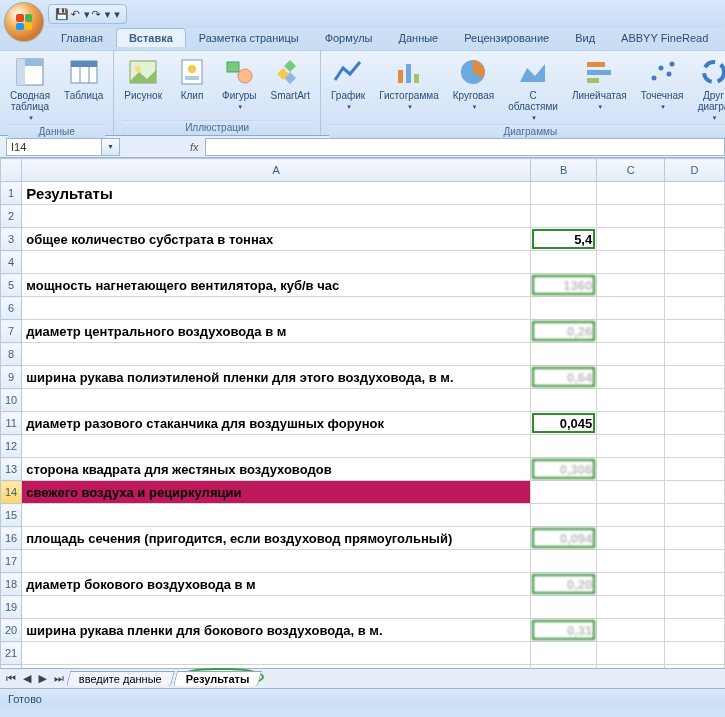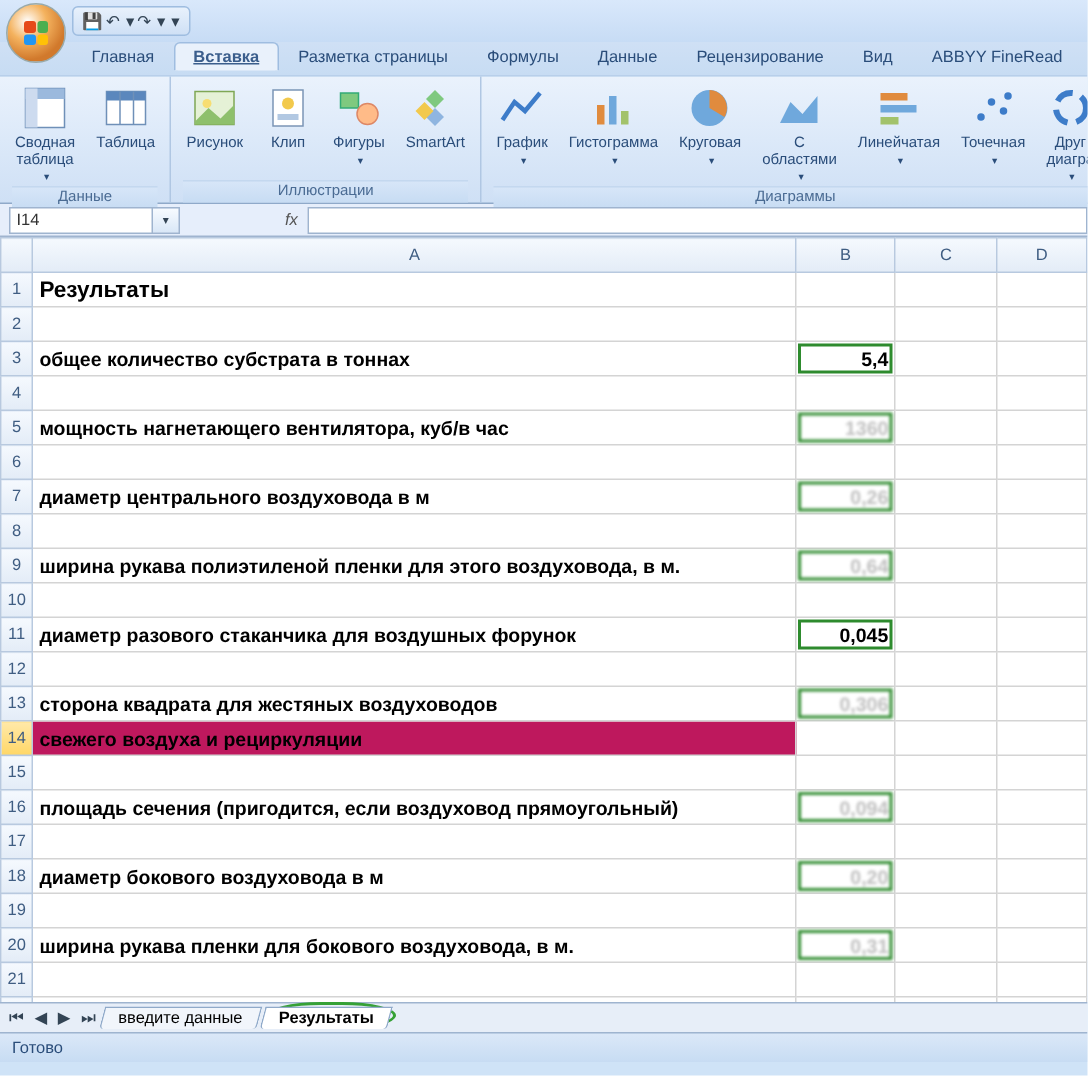--- a/index.html
+++ b/index.html
@@ -71,21 +71,20 @@
     cursor:default;
     border:1px solid transparent;
     border-bottom:none;
     border-radius:4px 4px 0 0;
   }
   .ribbonTabs .tab.active{
     background:#e9f1fb;
     border-color:#9fbde0;
     color:#3b5e8c;
     font-weight:bold;
-    text-decoration:underline;
   }
 
   
   .ribbon{
     height:86px;
     background:linear-gradient(#eaf2fc,#dce9f9 50%,#cfe0f5);
     border-top:1px solid #b8cfea;
     border-bottom:1px solid #8fa9c9;
     display:flex;
     align-items:stretch;

